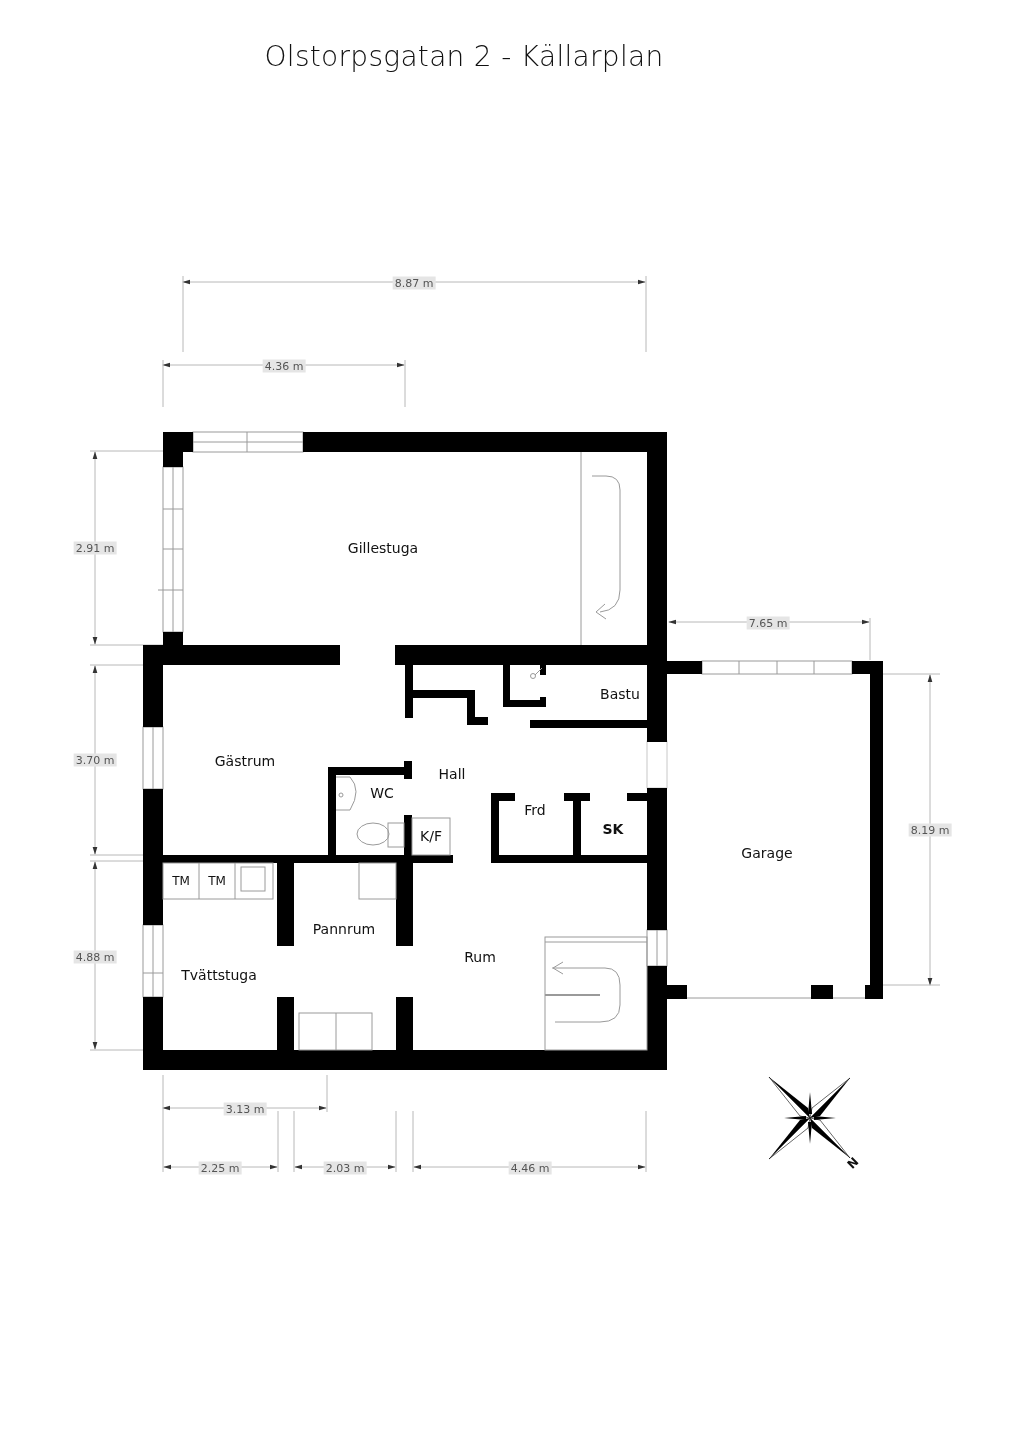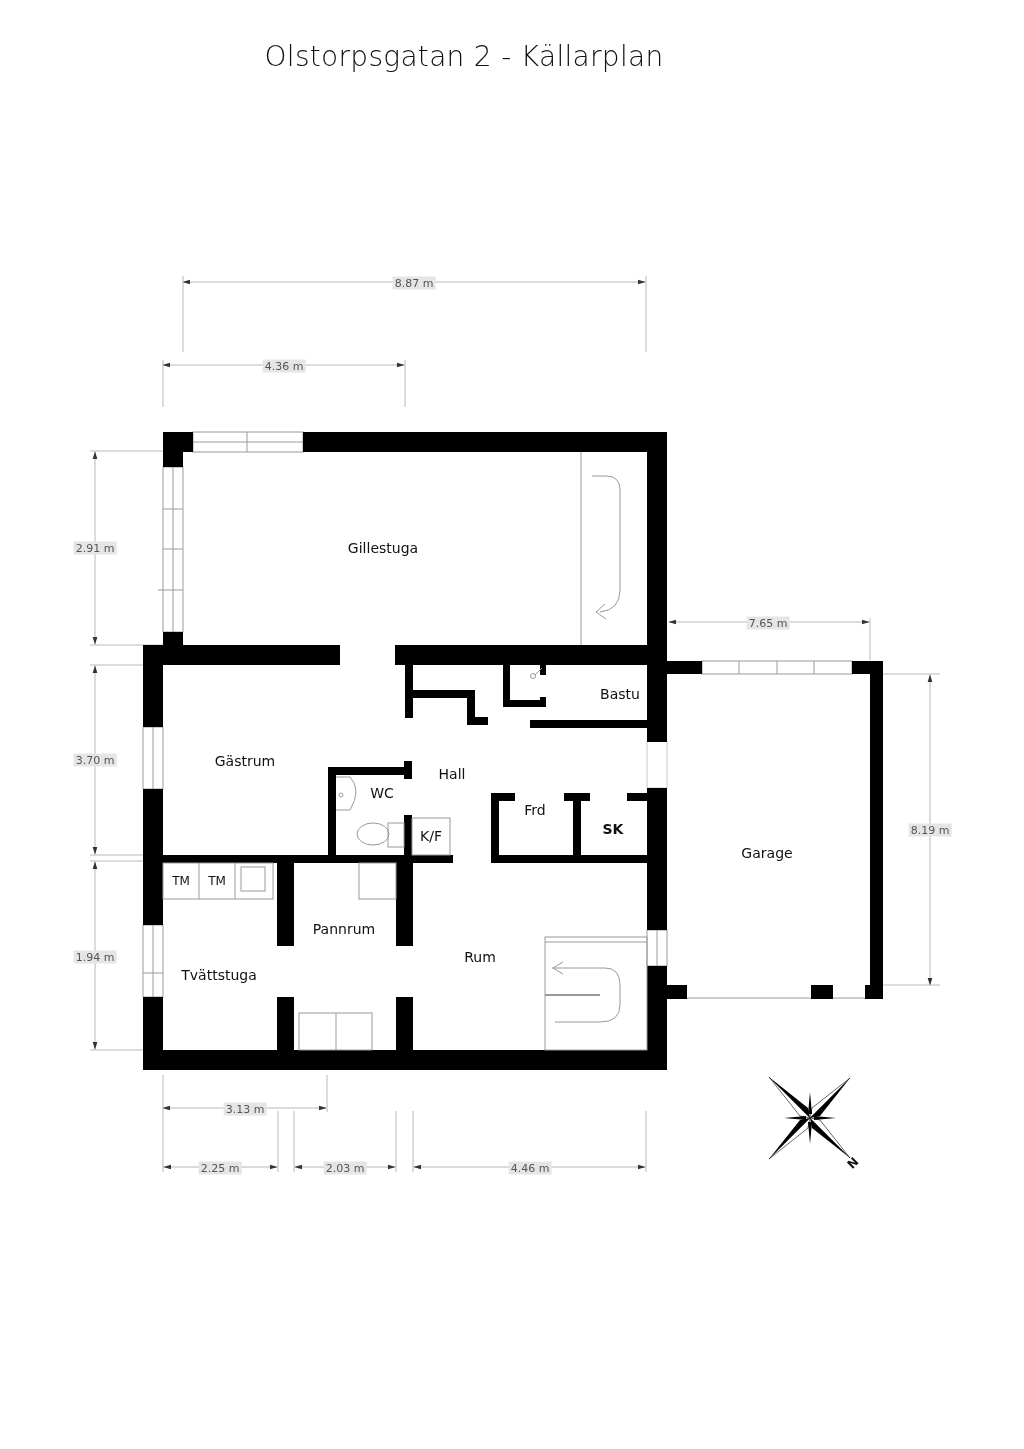--- a/index.html
+++ b/index.html
@@ -221,19 +221,19 @@
 <div class="lbl" style="left:219px;top:975px;">Tvättstuga</div>
 <div class="lbl" style="left:344px;top:929px;">Pannrum</div>
 <div class="lbl" style="left:480px;top:957px;">Rum</div>
 
 <div class="dim" style="left:414px;top:283px;">8.87 m</div>
 <div class="dim" style="left:284px;top:366px;">4.36 m</div>
 <div class="dim" style="left:768px;top:623px;">7.65 m</div>
 <div class="dim" style="left:930px;top:830px;">8.19 m</div>
 <div class="dim" style="left:95px;top:548px;">2.91 m</div>
 <div class="dim" style="left:95px;top:760px;">3.70 m</div>
-<div class="dim" style="left:95px;top:957px;">1.94 m</div>
+<div class="dim" style="left:95px;top:957px;">4.88 m</div>
 <div class="dim" style="left:245px;top:1109px;">3.13 m</div>
 <div class="dim" style="left:220px;top:1168px;">2.25 m</div>
 <div class="dim" style="left:345px;top:1168px;">2.03 m</div>
 <div class="dim" style="left:530px;top:1168px;">4.46 m</div>
 
 <div class="lbl" style="left:853px;top:1163px;font-size:12px;font-weight:bold;transform:translate(-50%,-50%) rotate(-45deg);">N</div>
 
 </body></html>

